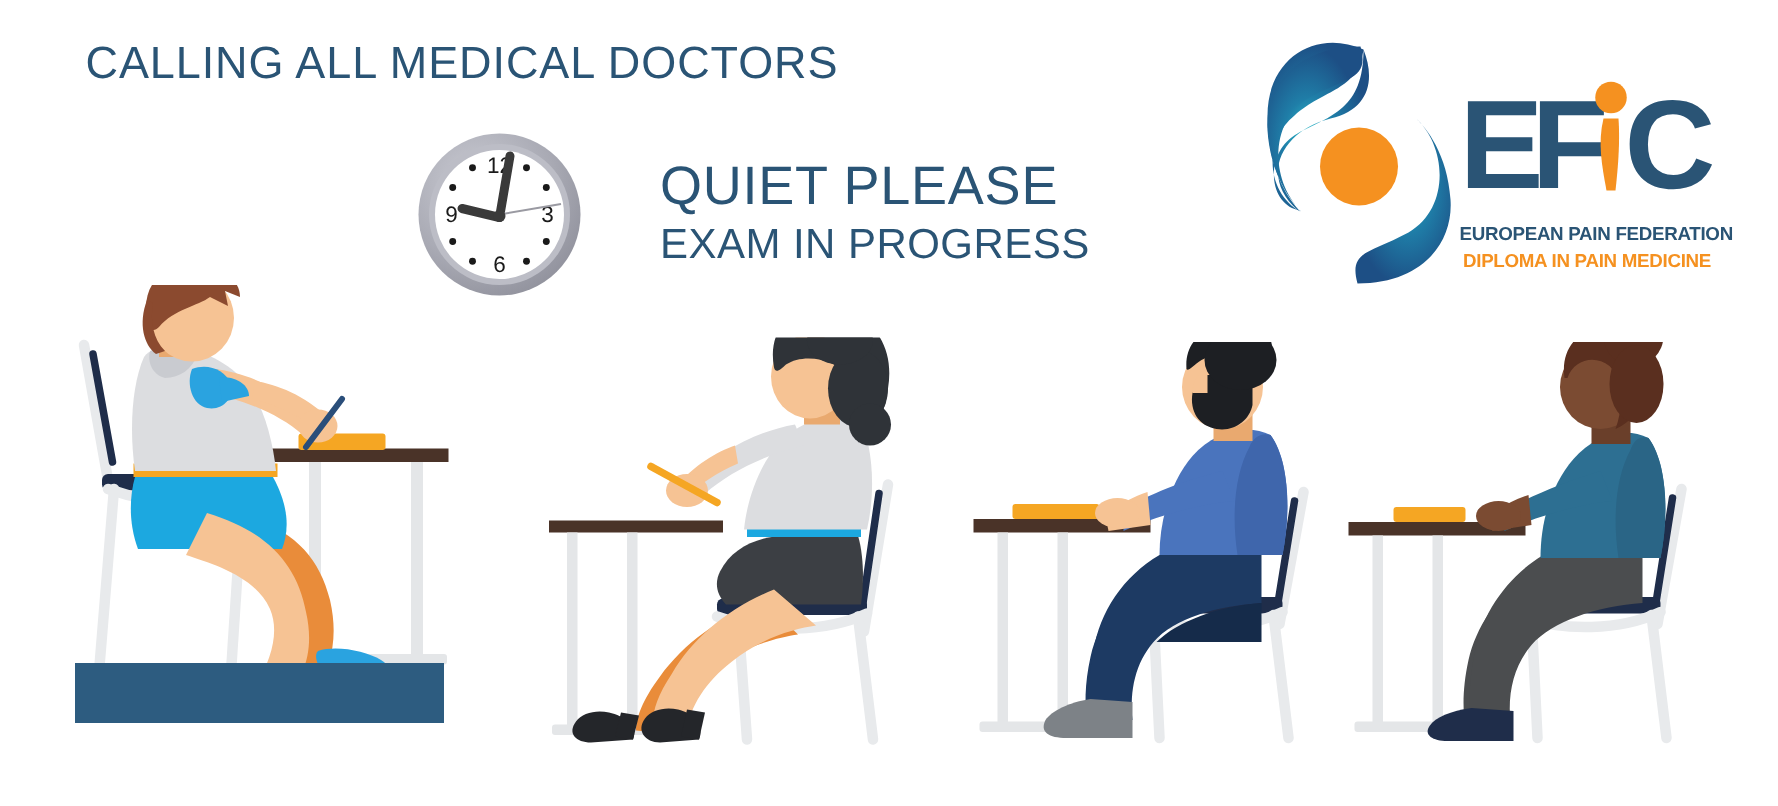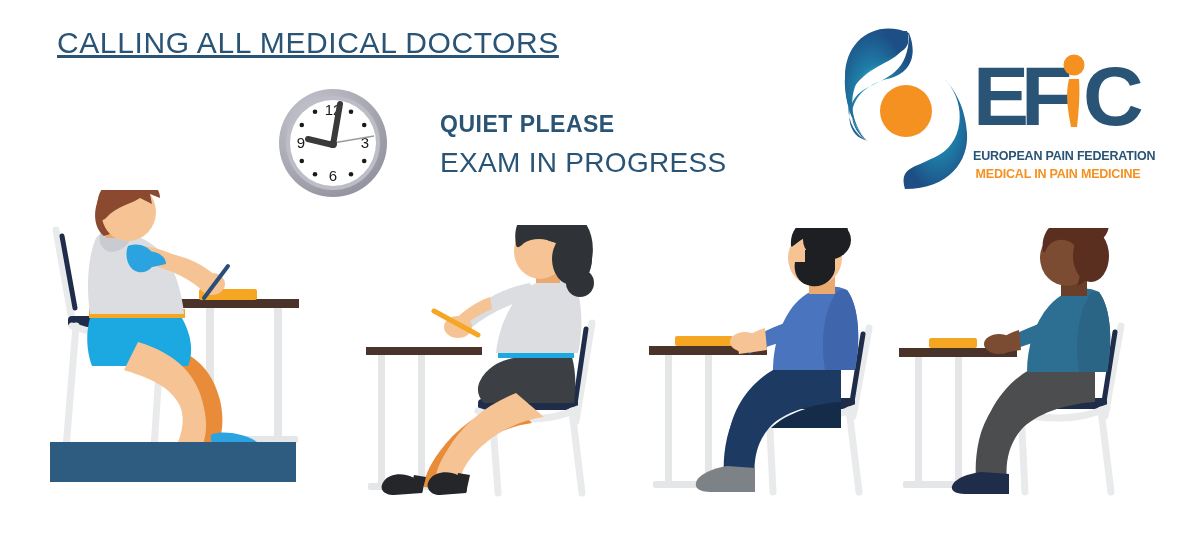--- a/index.html
+++ b/index.html
@@ -20,33 +20,32 @@
   
   .headline {
     position: absolute;
     left: 57px;
     top: 26px;
     font-size: 30px;
     letter-spacing: 0.6px;
     color: #2a5475;
     font-weight: 400;
     white-space: nowrap;
-    text-decoration: underline;
   }
   
   .quiet-block {
     position: absolute;
     left: 440px;
     top: 103px;
     color: #2a5475;
     text-align: left;
   }
   .quiet-line1 {
-    font-size: 23px;
-    font-weight: bold;
+    font-size: 36px;
+    font-weight: normal;
     letter-spacing: 0.5px;
     line-height: 42px;
     white-space: nowrap;
   }
   .quiet-line2 {
     font-size: 28px;
     font-weight: normal;
     letter-spacing: 0.3px;
     line-height: 36px;
     white-space: nowrap;
@@ -208,21 +207,21 @@
           <text x="48" y="78" font-family="Liberation Sans, sans-serif" font-size="84" font-weight="bold" fill="#2a5475" letter-spacing="-3">F</text>
 
           <g>
             <circle cx="101" cy="18" r="10.5" fill="#f59120"></circle>
             <path d="M96 32 C92 48 95 64 98 80 L104 80 C106 62 107 46 106 32 Z" fill="#f59120"></path>
           </g>
           <text x="110" y="78" font-family="Liberation Sans, sans-serif" font-size="84" font-weight="bold" fill="#2a5475" letter-spacing="-3">C</text>
         </svg>
       </div>
       <div class="efic-tag1">EUROPEAN PAIN FEDERATION</div>
-      <div class="efic-tag2">MEDICAL IN PAIN MEDICINE</div>
+      <div class="efic-tag2">DIPLOMA IN PAIN MEDICINE</div>
     </div>
   </div>
 
   <div class="scene">
 
     <div class="fig" id="fig1">
       <svg viewBox="0 0 290 300" width="290" height="300" aria-hidden="true">
 
         <g>
           <path d="M14 40 L30 130" stroke="#e8eaec" stroke-width="7" stroke-linecap="round" fill="none"></path>

